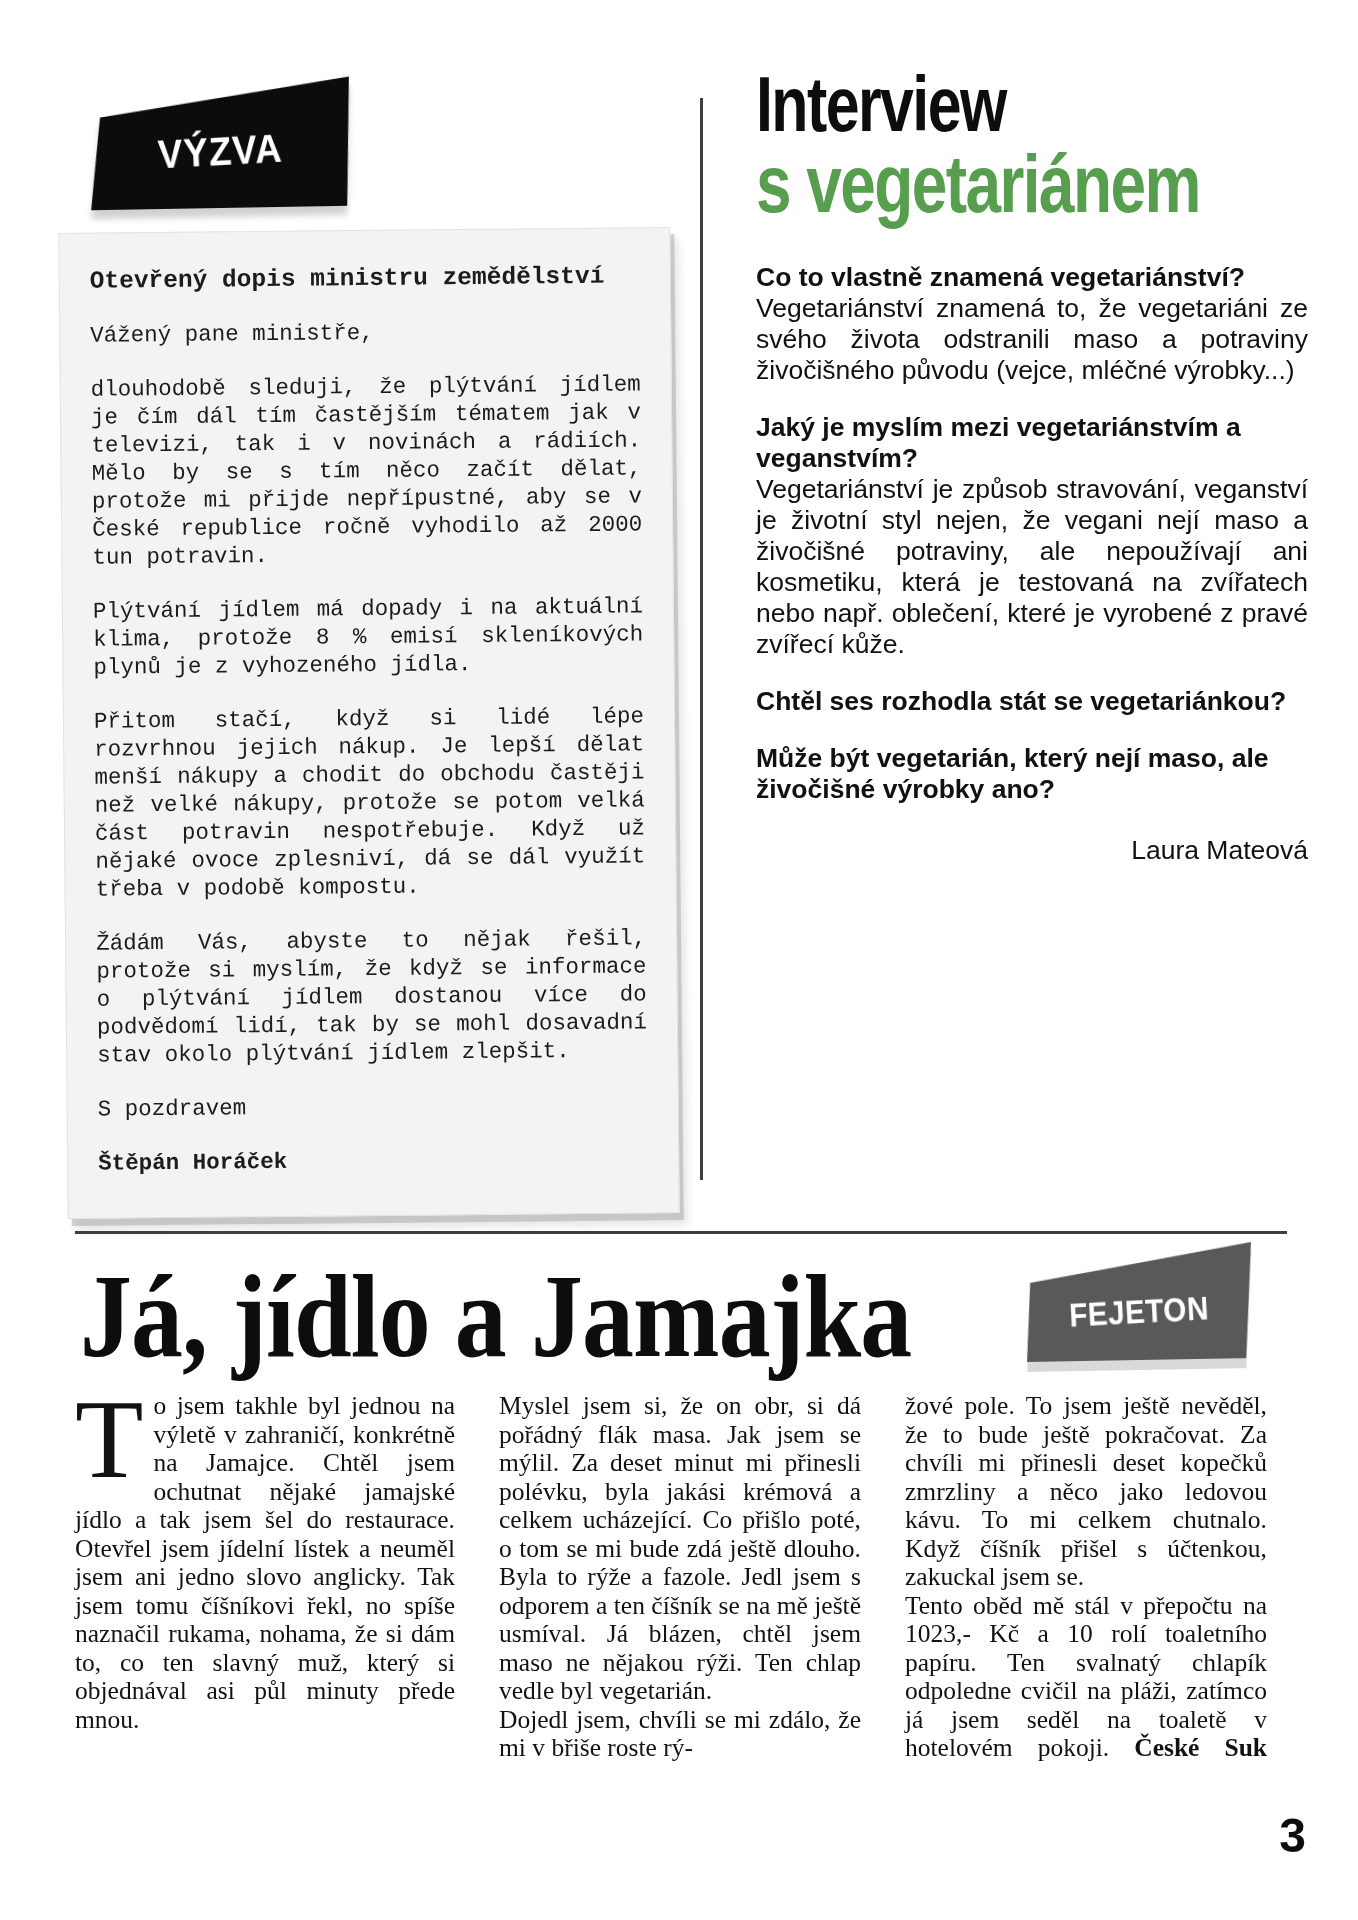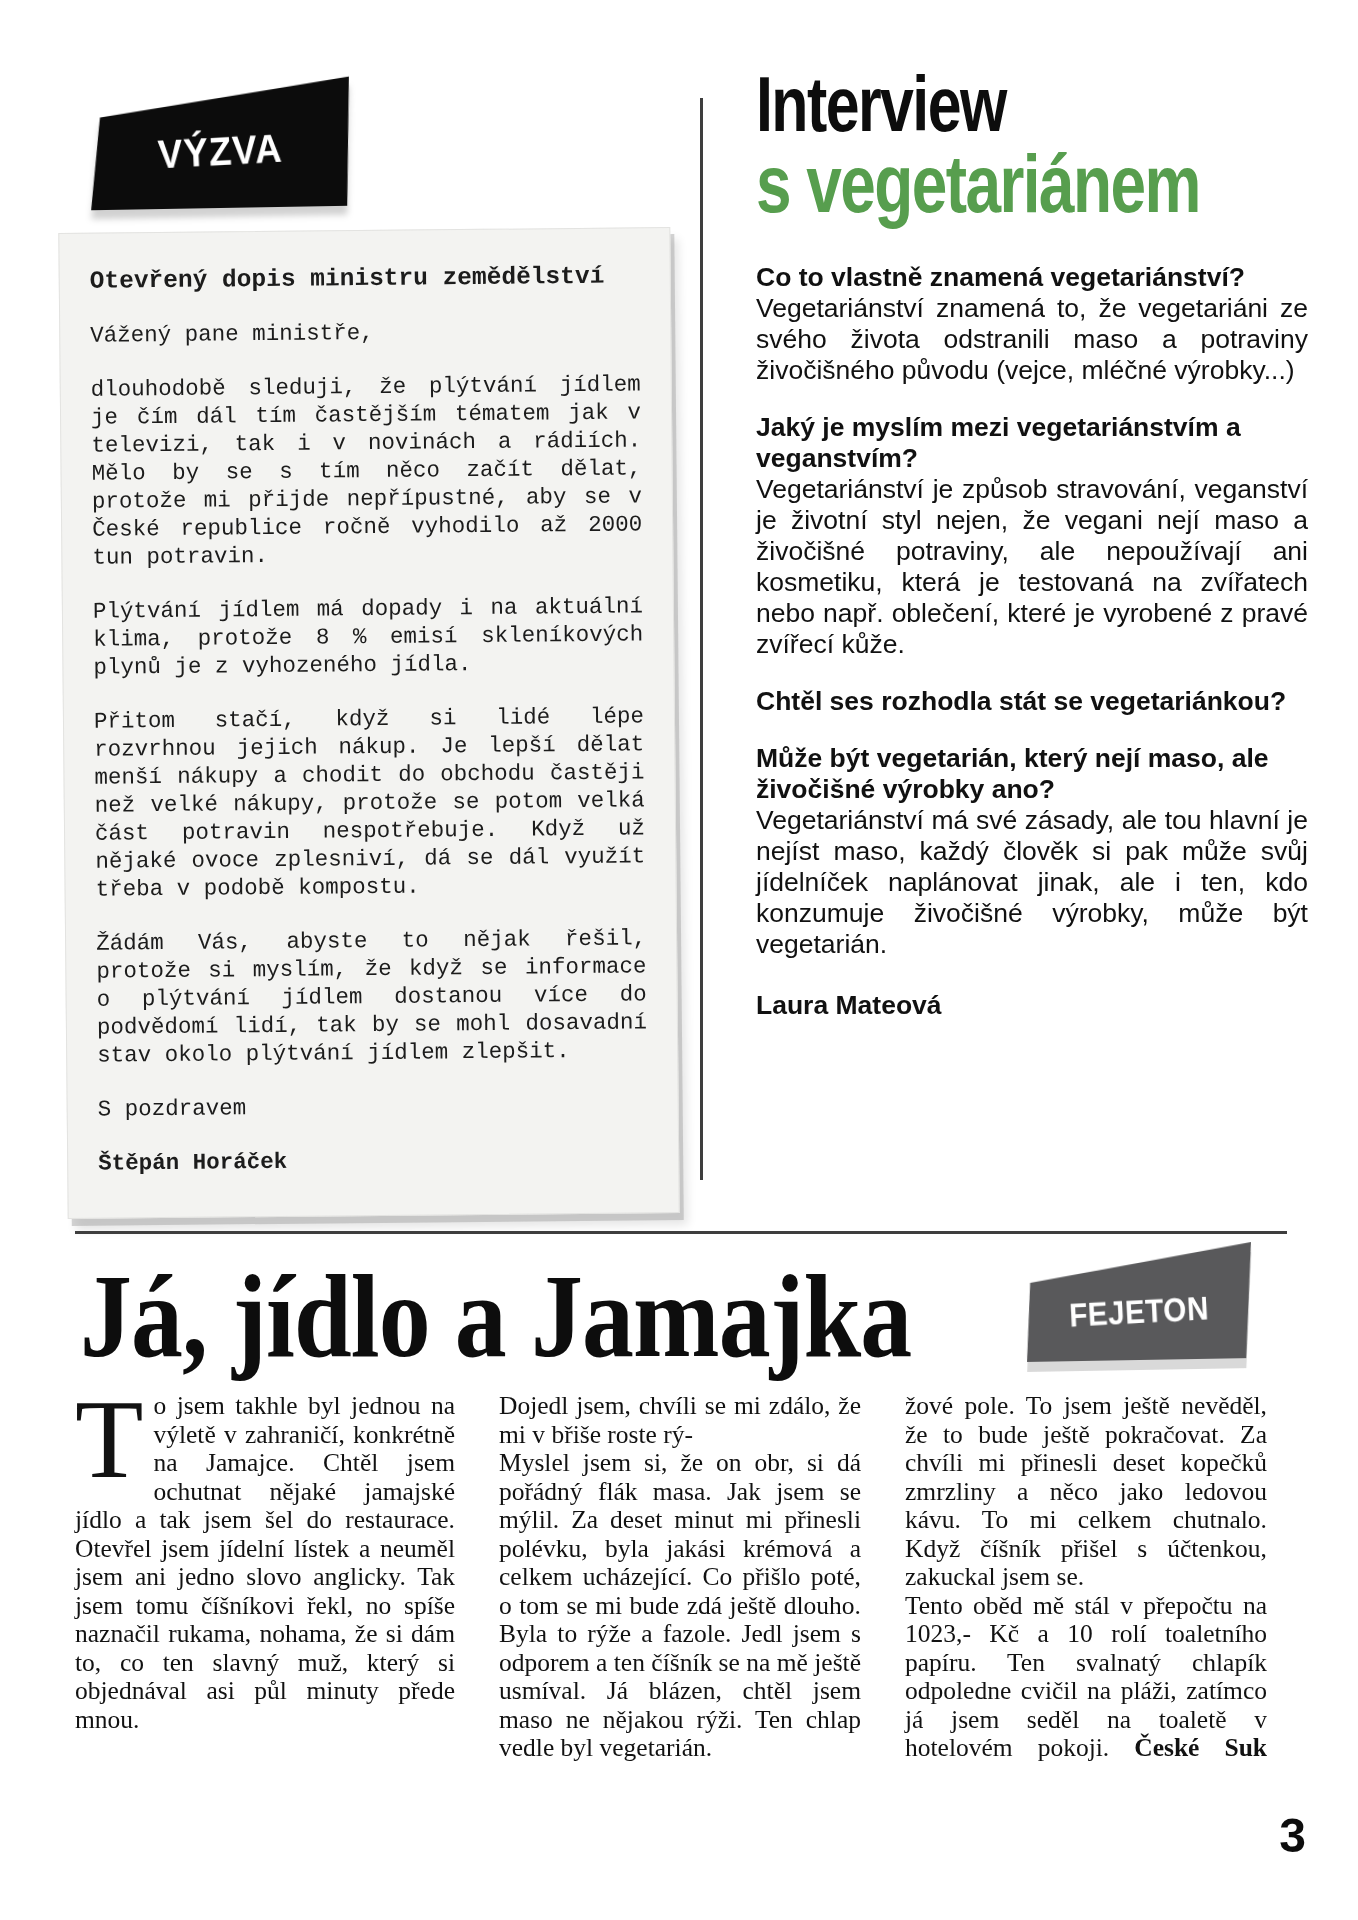--- a/index.html
+++ b/index.html
@@ -48,21 +48,21 @@
   .interview{position:absolute;left:756px;top:66px;width:552px;}
   .iv-title{
     font-weight:700;font-size:78px;line-height:76px;color:#0d0d0d;
     transform:scaleX(0.78);transform-origin:left top;
     letter-spacing:-2px;white-space:nowrap;margin:0;
   }
   .iv-title.green{color:#579e4e;font-size:82px;line-height:84px;}
   .iv-body{margin-top:36px;font-size:26.5px;line-height:31px;}
   .iv-q{font-weight:700;margin:26px 0 0 0;}
   .iv-a{margin:0;text-align:justify;}
-  .iv-sign{font-weight:700;margin-top:30px;}
+  .iv-sign{font-weight:400;text-align:right;margin-top:30px;}
 
   
   .rule-h{position:absolute;left:75px;top:1231px;width:1212px;height:3px;background:#3e3e3e;}
 
   
   .fej-headline{
     position:absolute;left:80px;top:1262px;margin:0;
     font-family:"Liberation Serif",serif;font-weight:700;
     font-size:118px;line-height:110px;color:#0d0d0d;
     transform:scaleX(0.88);transform-origin:left top;white-space:nowrap;
@@ -129,40 +129,39 @@
   <div class="interview">
     <h1 class="iv-title">Interview</h1>
     <h1 class="iv-title green">s vegetariánem</h1>
     <div class="iv-body">
       <p class="iv-q" style="margin-top:0">Co to vlastně znamená vegetariánství?</p>
       <p class="iv-a">Vegetariánství znamená to, že vegetariáni ze svého života odstranili maso a potraviny živočišného původu (vejce, mléčné výrobky...)</p>
       <p class="iv-q">Jaký je myslím mezi vegetariánstvím a veganstvím?</p>
       <p class="iv-a">Vegetariánství je způsob stravování, veganství je životní styl nejen, že vegani nejí maso a živočišné potraviny, ale nepoužívají ani kosmetiku, která je testovaná na zvířatech nebo např. oblečení, které je vyrobené z pravé zvířecí kůže.</p>
       <p class="iv-q">Chtěl ses rozhodla stát se vegetariánkou?</p>
       <p class="iv-q">Může být vegetarián, který nejí maso, ale živočišné výrobky ano?</p>
-      <p class="iv-a">Vegetariánství má své zásady, ale tou hlavní je nejíst maso, každý člověk si pak může svůj jídelníček naplánovat jinak, ale i ten, kdo konzumuje živočišné výrobky, může být vegetarián.</p>
       <p class="iv-sign">Laura Mateová</p>
     </div>
   </div>
 
   <div class="rule-h"></div>
 
   <h1 class="fej-headline">Já, jídlo a Jamajka</h1>
   <div class="fejeton-wrap">
     <div class="fejeton">
       <span>FEJETON</span>
     </div>
   </div>
 
   <div class="fej-col col1">
     <p><span class="dropcap">T</span><span>o jsem takhle byl jednou na výletě v zahraničí, konkrétně na Jamajce. Chtěl jsem ochutnat nějaké jamajské jídlo a tak jsem šel do restaurace. Otevřel jsem jídelní lístek a neuměl jsem ani jedno slovo anglicky. Tak jsem tomu číšníkovi řekl, no spíše naznačil rukama, nohama, že si dám to, co ten slavný muž, který si objednával asi půl minuty přede mnou.</span></p>
   </div>
   <div class="fej-col col2">
+    <p>Myslel jsem si, že on obr, si dá pořádný flák masa. Jak jsem se mýlil. Za deset minut mi přinesli polévku, byla jakási krémová a celkem ucházející. Co přišlo poté, o tom se mi bude zdá ještě dlouho. Byla to rýže a fazole. Jedl jsem s odporem a ten číšník se na mě ještě usmíval. Já blázen, chtěl jsem maso ne nějakou rýži. Ten chlap vedle byl vegetarián.</p>
     <p>Dojedl jsem, chvíli se mi zdálo, že mi v břiše roste rý-</p>
-    <p>Myslel jsem si, že on obr, si dá pořádný flák masa. Jak jsem se mýlil. Za deset minut mi přinesli polévku, byla jakási krémová a celkem ucházející. Co přišlo poté, o tom se mi bude zdá ještě dlouho. Byla to rýže a fazole. Jedl jsem s odporem a ten číšník se na mě ještě usmíval. Já blázen, chtěl jsem maso ne nějakou rýži. Ten chlap vedle byl vegetarián.</p>
   </div>
   <div class="fej-col col3">
     <p>žové pole. To jsem ještě nevěděl, že to bude ještě pokračovat. Za chvíli mi přinesli deset kopečků zmrzliny a něco jako ledovou kávu. To mi celkem chutnalo. Když číšník přišel s účtenkou, zakuckal jsem se.</p>
     <p class="with-author"><span>Tento oběd mě stál v přepočtu na 1023,- Kč a 10 rolí toaletního papíru. Ten svalnatý chlapík odpoledne cvičil na pláži, zatímco já jsem seděl na toaletě v hotelovém pokoji.</span> <span class="fej-author">České Suk</span></p>
   </div>
 
   <div class="pagenum">3</div>
 
 </div>
 

